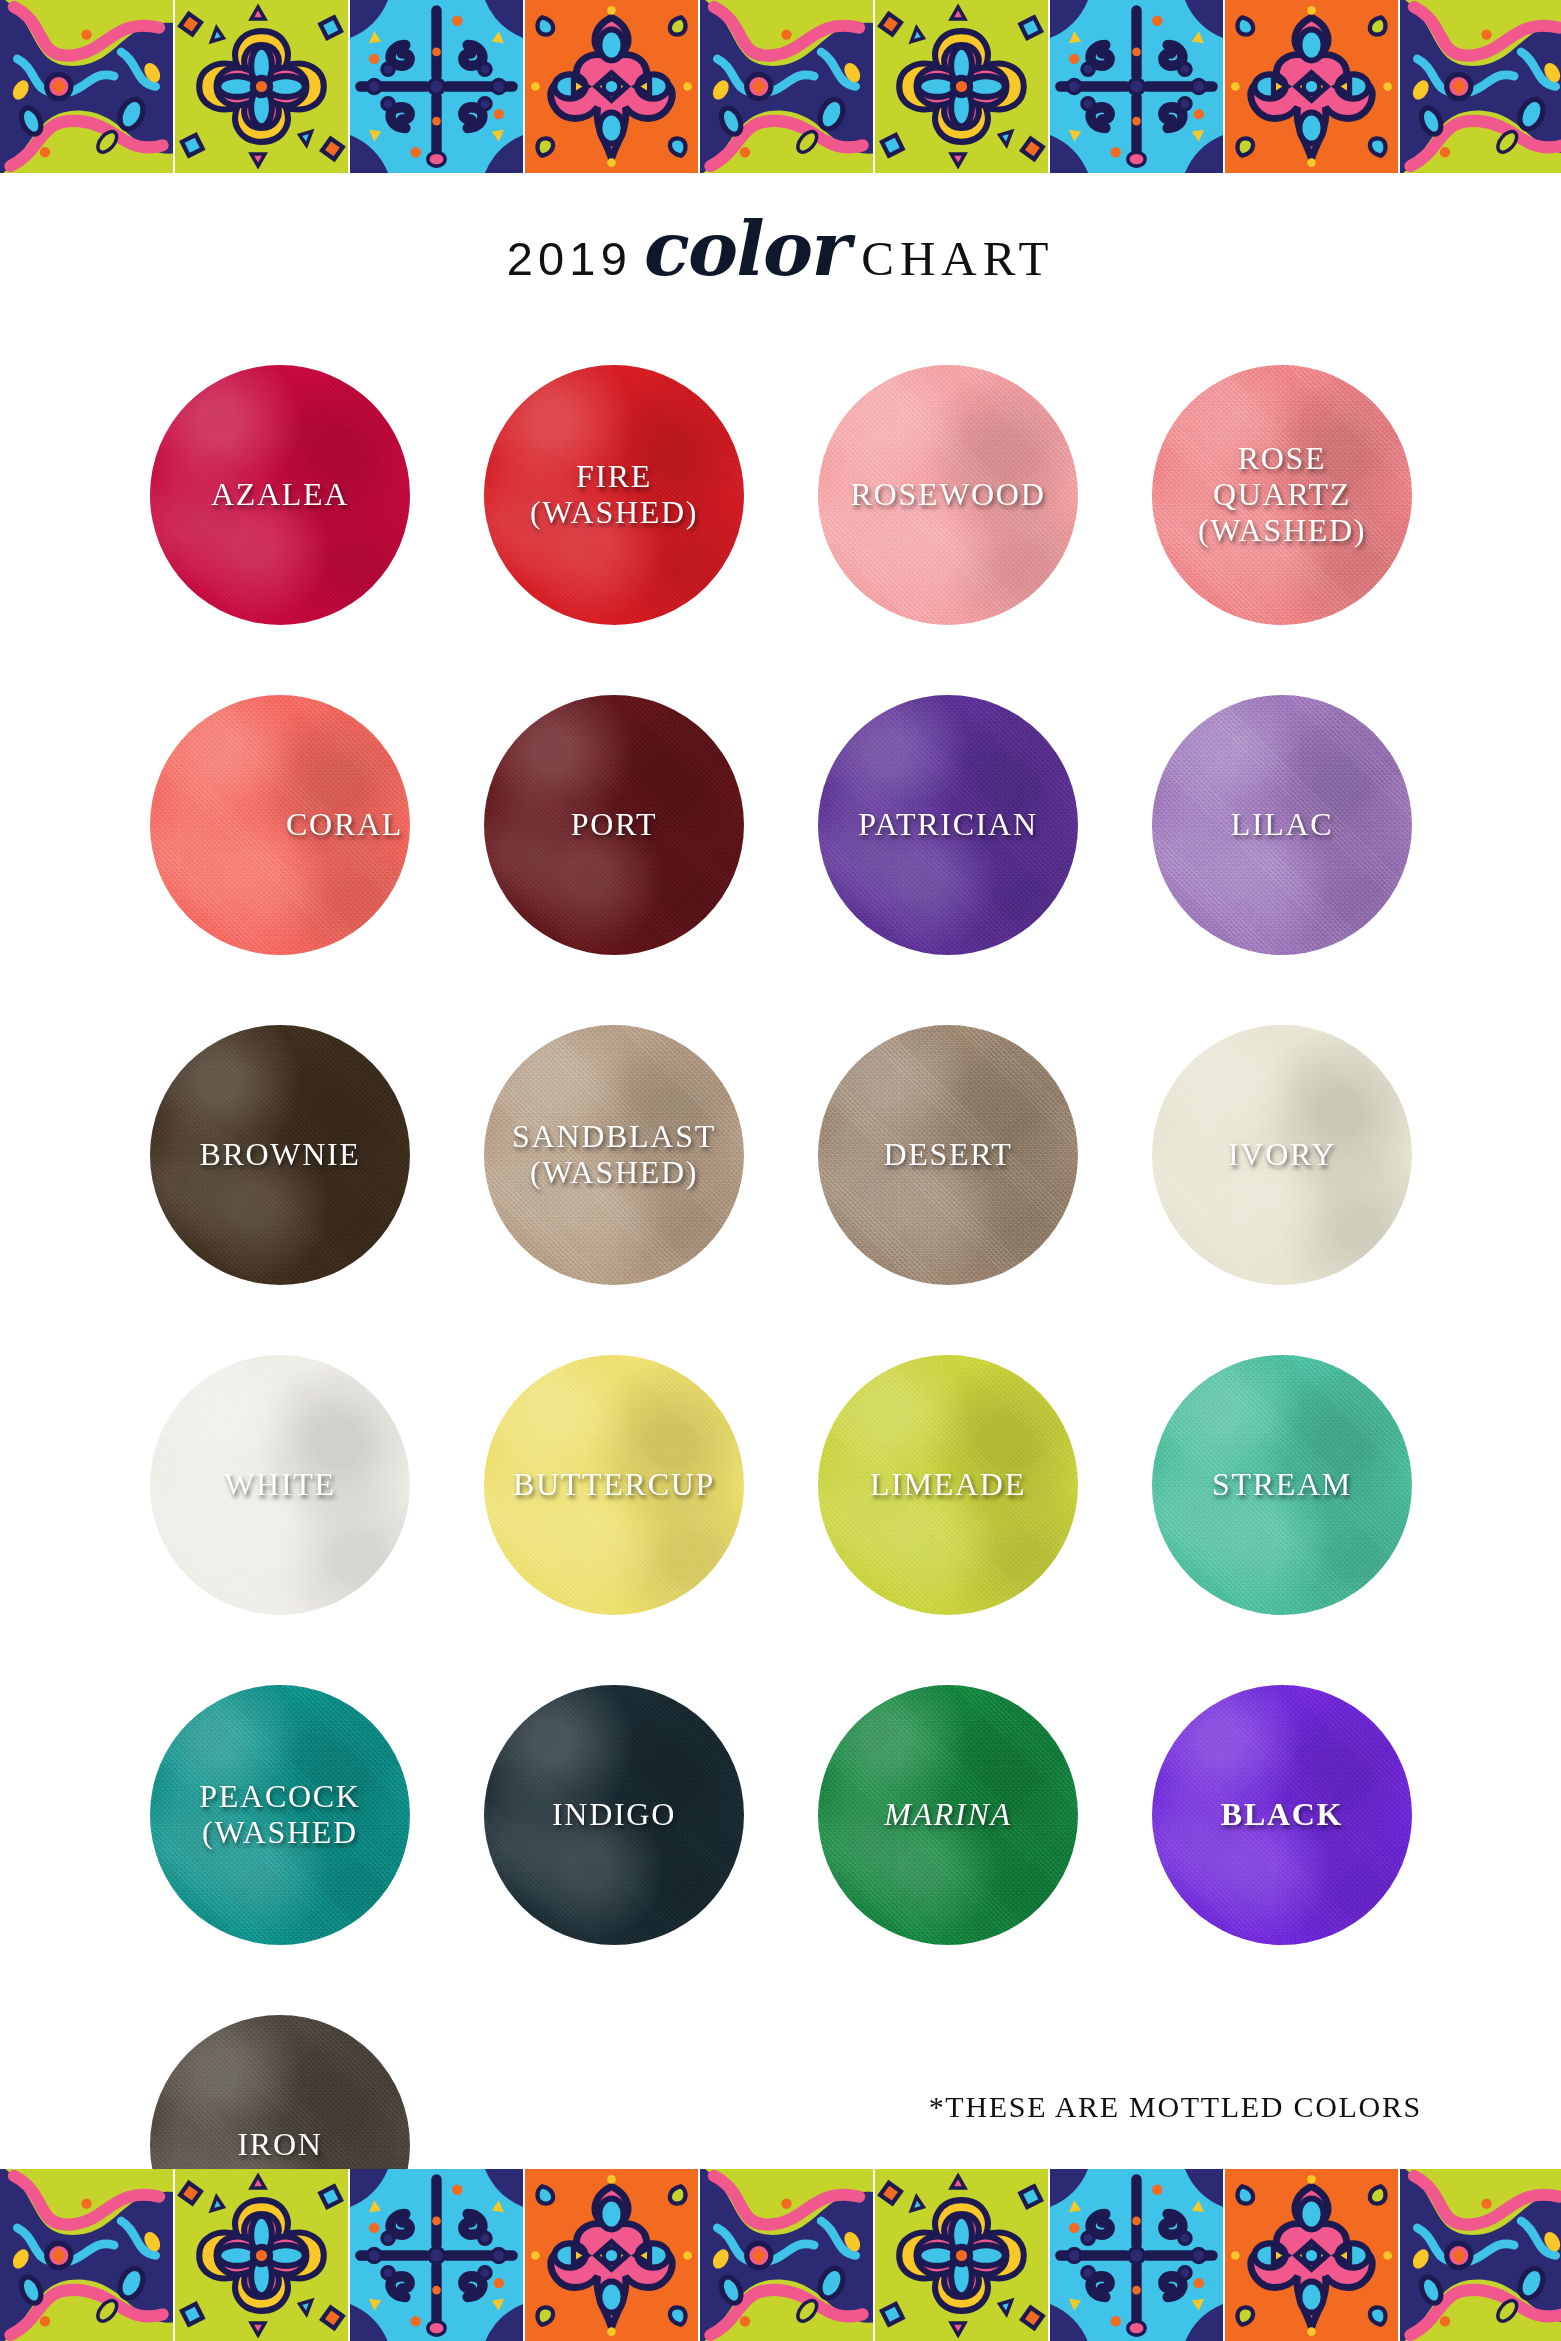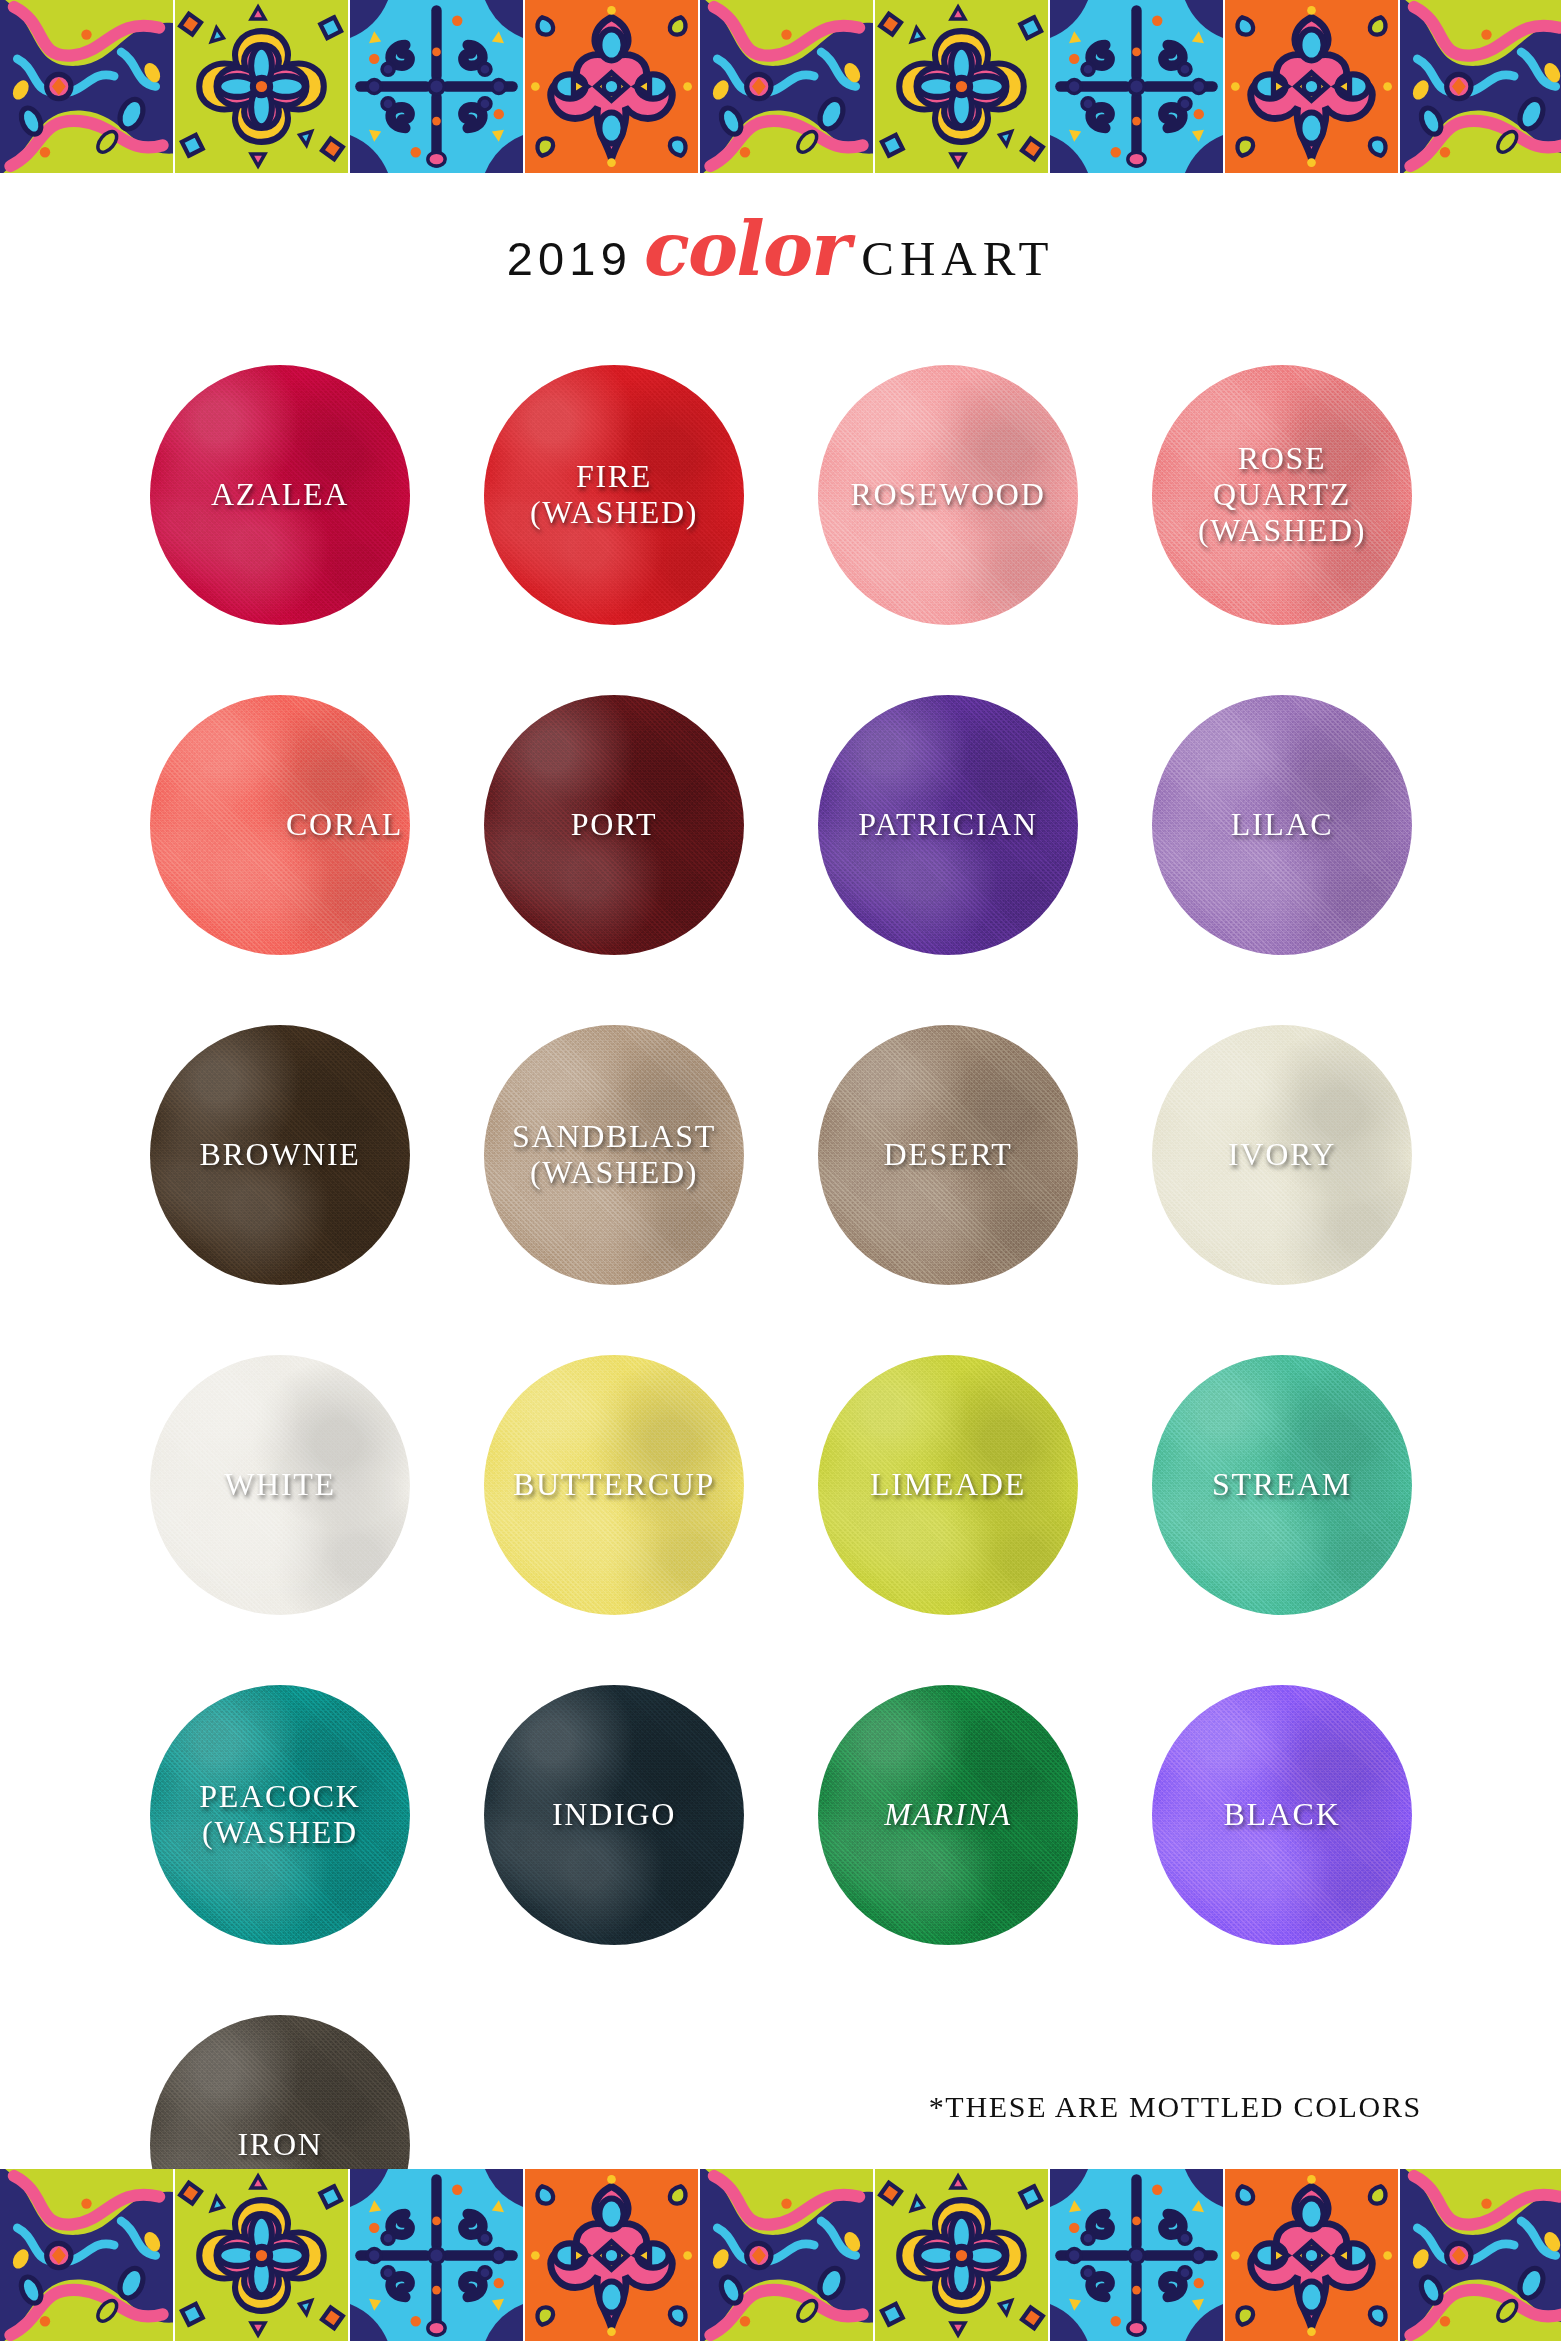--- a/index.html
+++ b/index.html
@@ -52,21 +52,21 @@
     font-size: 47px;
     letter-spacing: 5.2px;
     color: #111111;
     vertical-align: baseline;
   }
   .header-script {
     font-family: "DejaVu Serif", "Liberation Serif", serif;
     font-style: italic;
     font-weight: bold;
     font-size: 75px;
-    color: #ef4444;
+    color: #0f172a;
     padding: 0 12px;
     vertical-align: baseline;
     letter-spacing: -1.7px;
     margin-top: 44px;
   }
   .header-chart {
     font-family: "Liberation Serif", "DejaVu Serif", serif;
     font-size: 49px;
     letter-spacing: 6px;
     color: #111111;
@@ -566,21 +566,21 @@
       </div>
     </div>
     <div class="swatch-cell">
       <div class="swatch-circle" style="background: #15803d; font-style: italic;">
         <div class="swatch-texture"></div>
         <div class="swatch-mottle"></div>
         <div class="swatch-label">MARINA</div>
       </div>
     </div>
     <div class="swatch-cell">
-      <div class="swatch-circle" style="background: #8b5cf6;">
+      <div class="swatch-circle" style="background: #6d28d9; font-weight: bold;">
         <div class="swatch-texture"></div>
         <div class="swatch-mottle"></div>
         <div class="swatch-label">BLACK</div>
       </div>
     </div>
     <div class="swatch-cell">
       <div class="swatch-circle" style="background: rgb(74, 68, 59);">
         <div class="swatch-texture"></div>
         <div class="swatch-mottle"></div>
         <div class="swatch-label">IRON</div>

